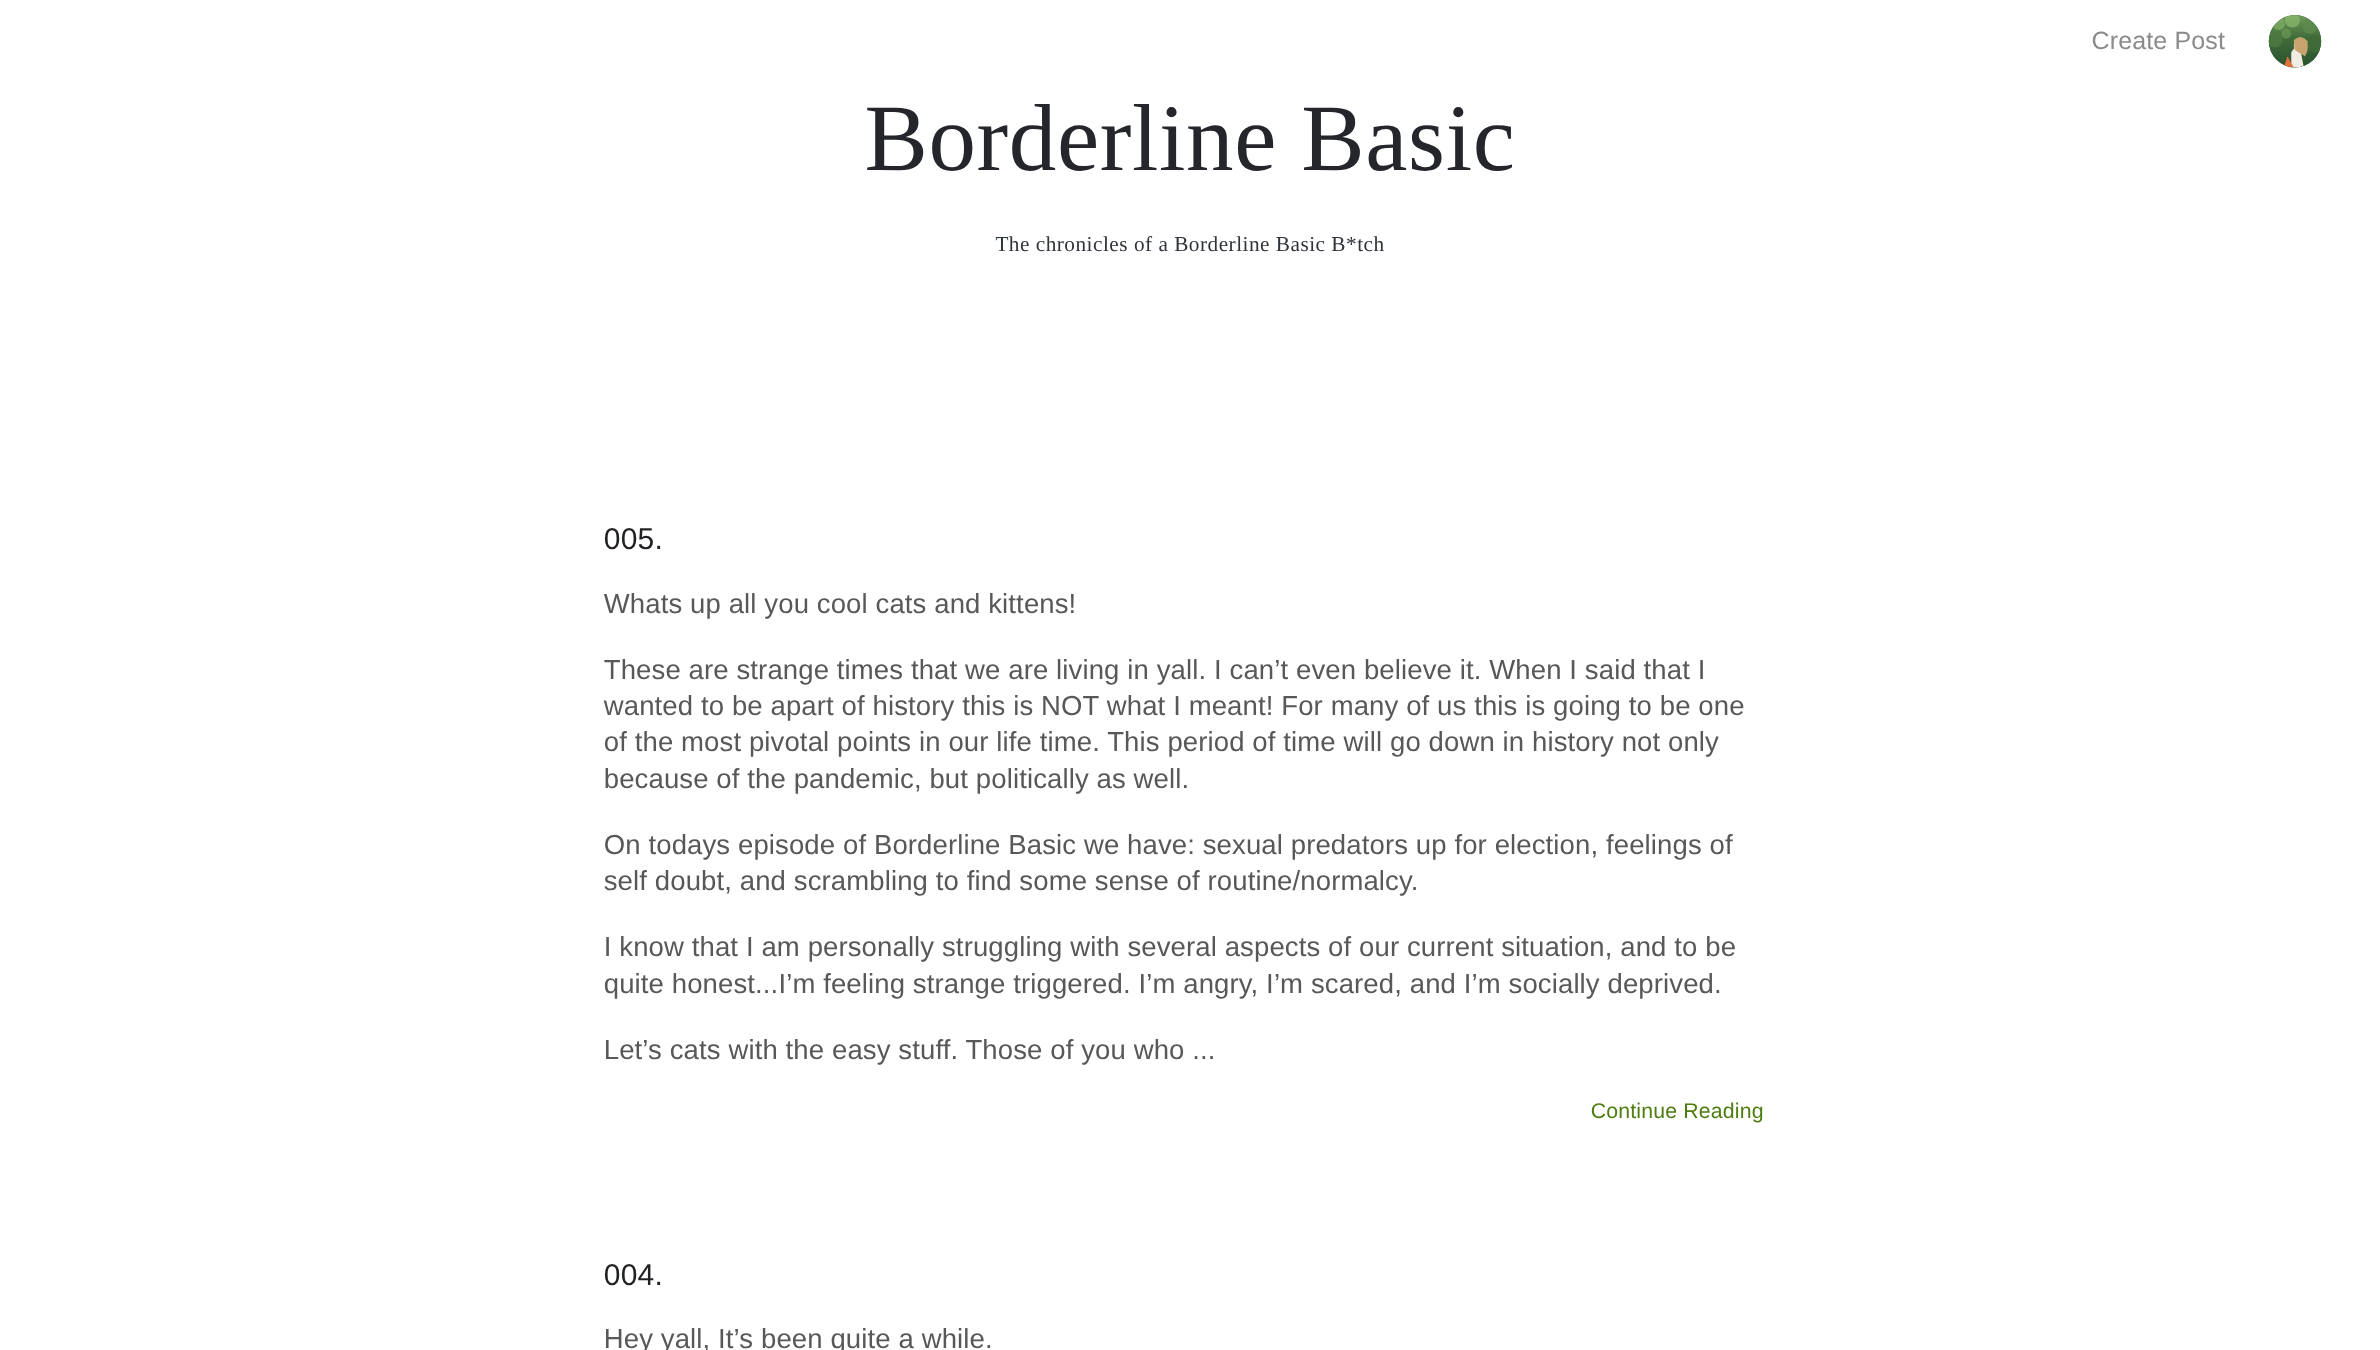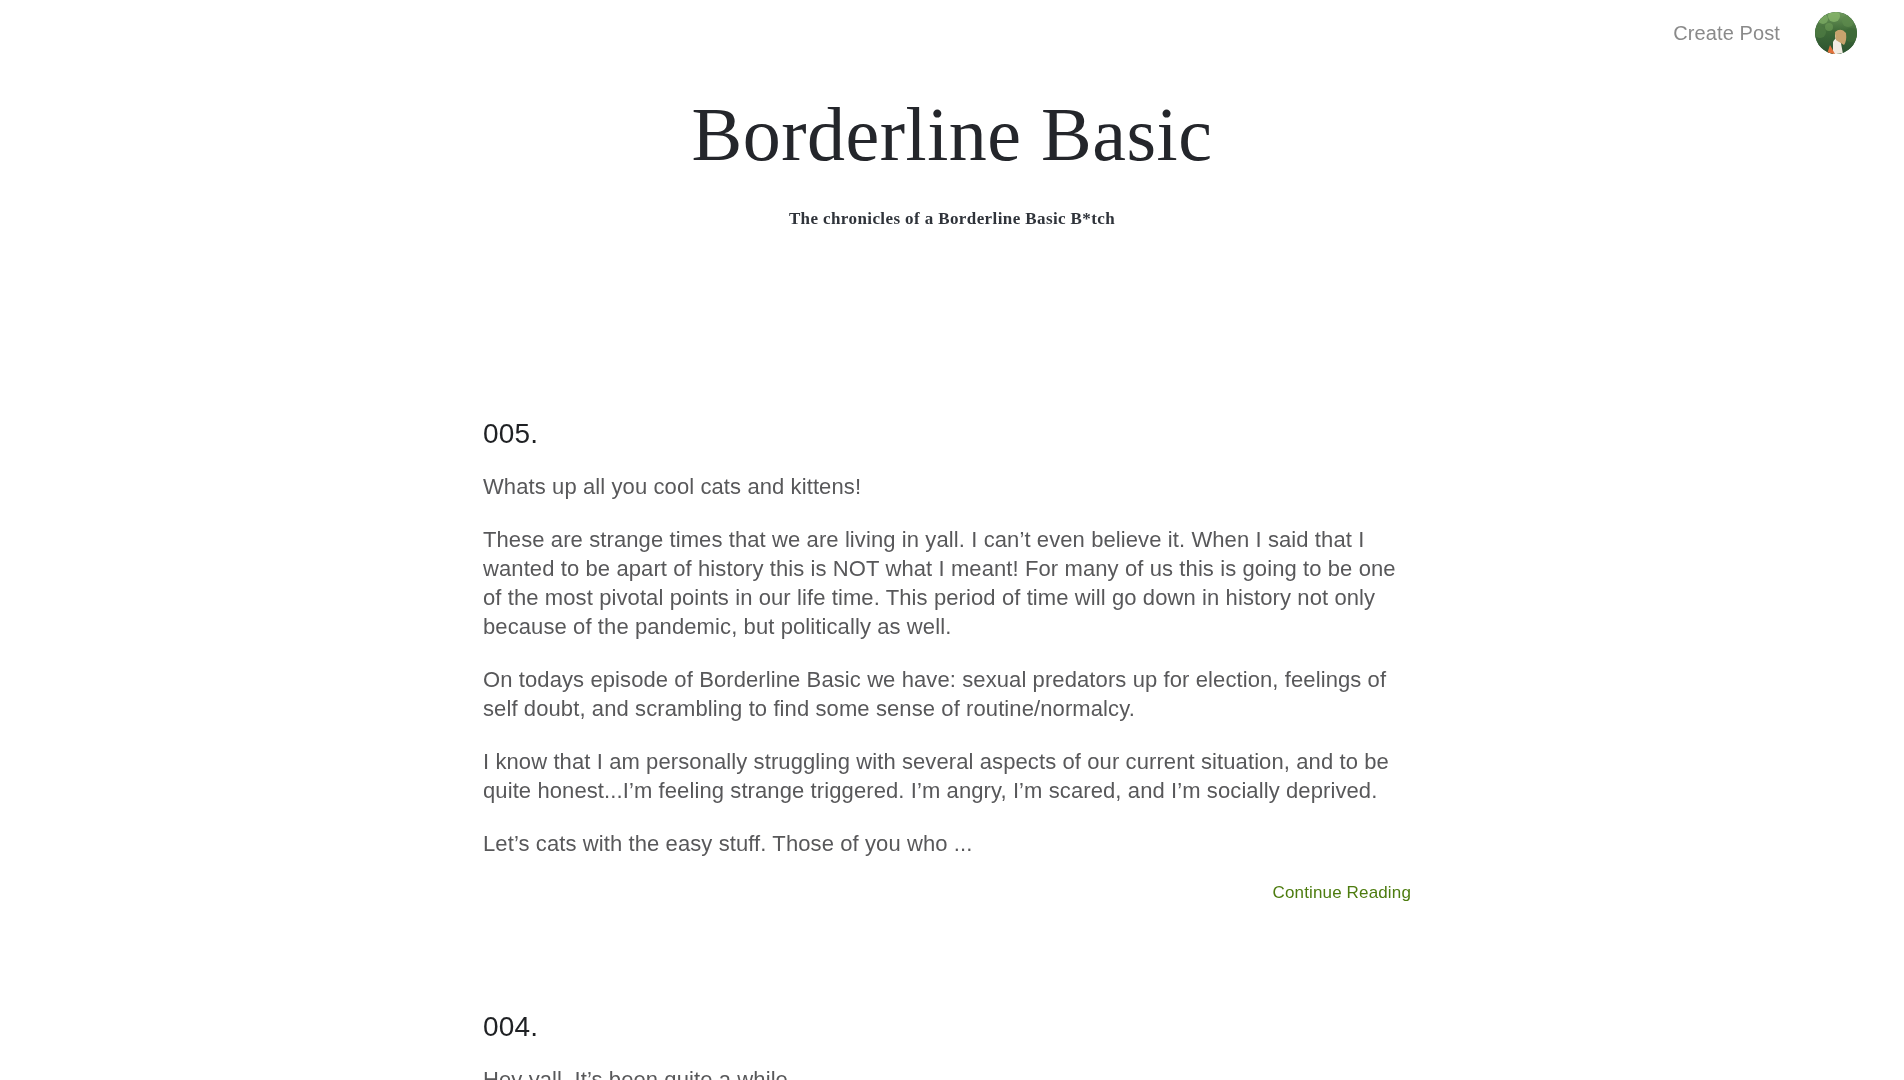--- a/index.html
+++ b/index.html
@@ -53,54 +53,54 @@
   
   .masthead {
     position: absolute;
     top: 0;
     left: 0;
     width: 1904px;
     text-align: center;
   }
   .site-title {
     margin: 0;
-    padding-top: 96px;
+    padding-top: 73px;
     font-family: "Liberation Serif", "DejaVu Serif", serif;
     font-weight: 400;
     font-size: 76px;
     line-height: 1;
     color: #24262b;
     letter-spacing: 0.5px;
   }
   .site-subtitle {
     margin: 0;
     padding-top: 38px;
     font-family: "Liberation Serif", "DejaVu Serif", serif;
-    font-weight: 700;
+    font-weight: 400;
     font-size: 17px;
     line-height: 1;
     color: #2f333a;
     letter-spacing: 0.4px;
   }
 
   
   .feed {
     position: absolute;
     top: 418px;
     left: 483px;
     width: 928px;
   }
   .post { position: relative; }
   .post + .post { margin-top: 108px; }
 
   .post-title {
     margin: 0 0 22px 0;
     font-family: "Liberation Sans", sans-serif;
     font-weight: 400;
-    font-size: 28px;
+    font-size: 24px;
     line-height: 1.15;
     color: #1f2124;
     letter-spacing: 0.2px;
   }
   .post-para {
     margin: 0 0 24px 0;
     font-family: "Liberation Sans", sans-serif;
     font-size: 22px;
     line-height: 29px;
     color: #58585a;

